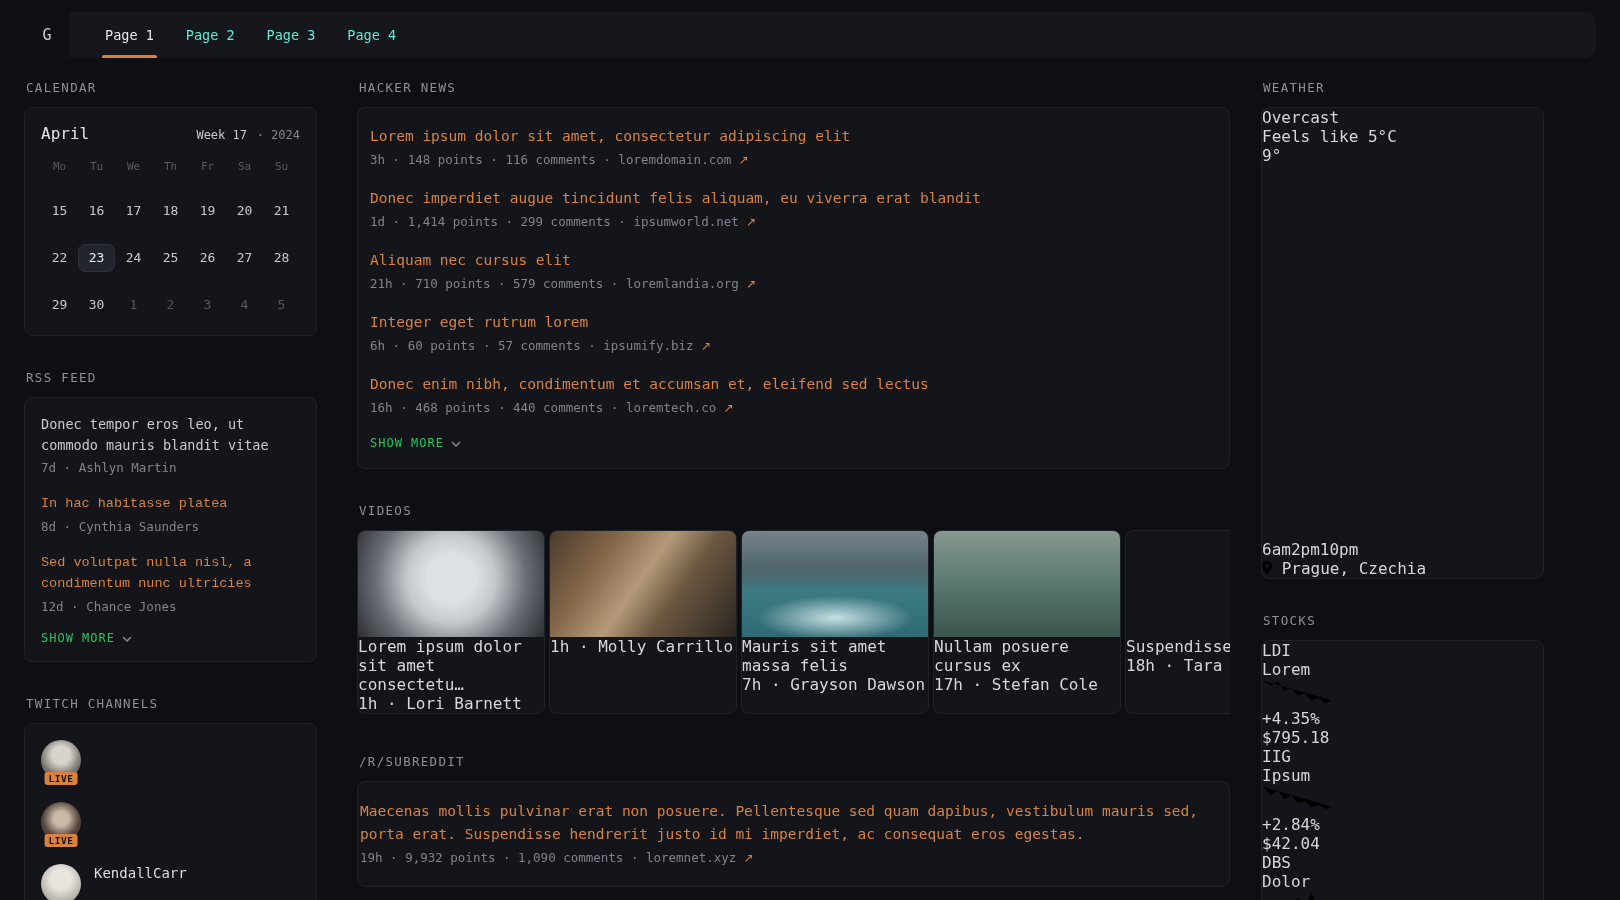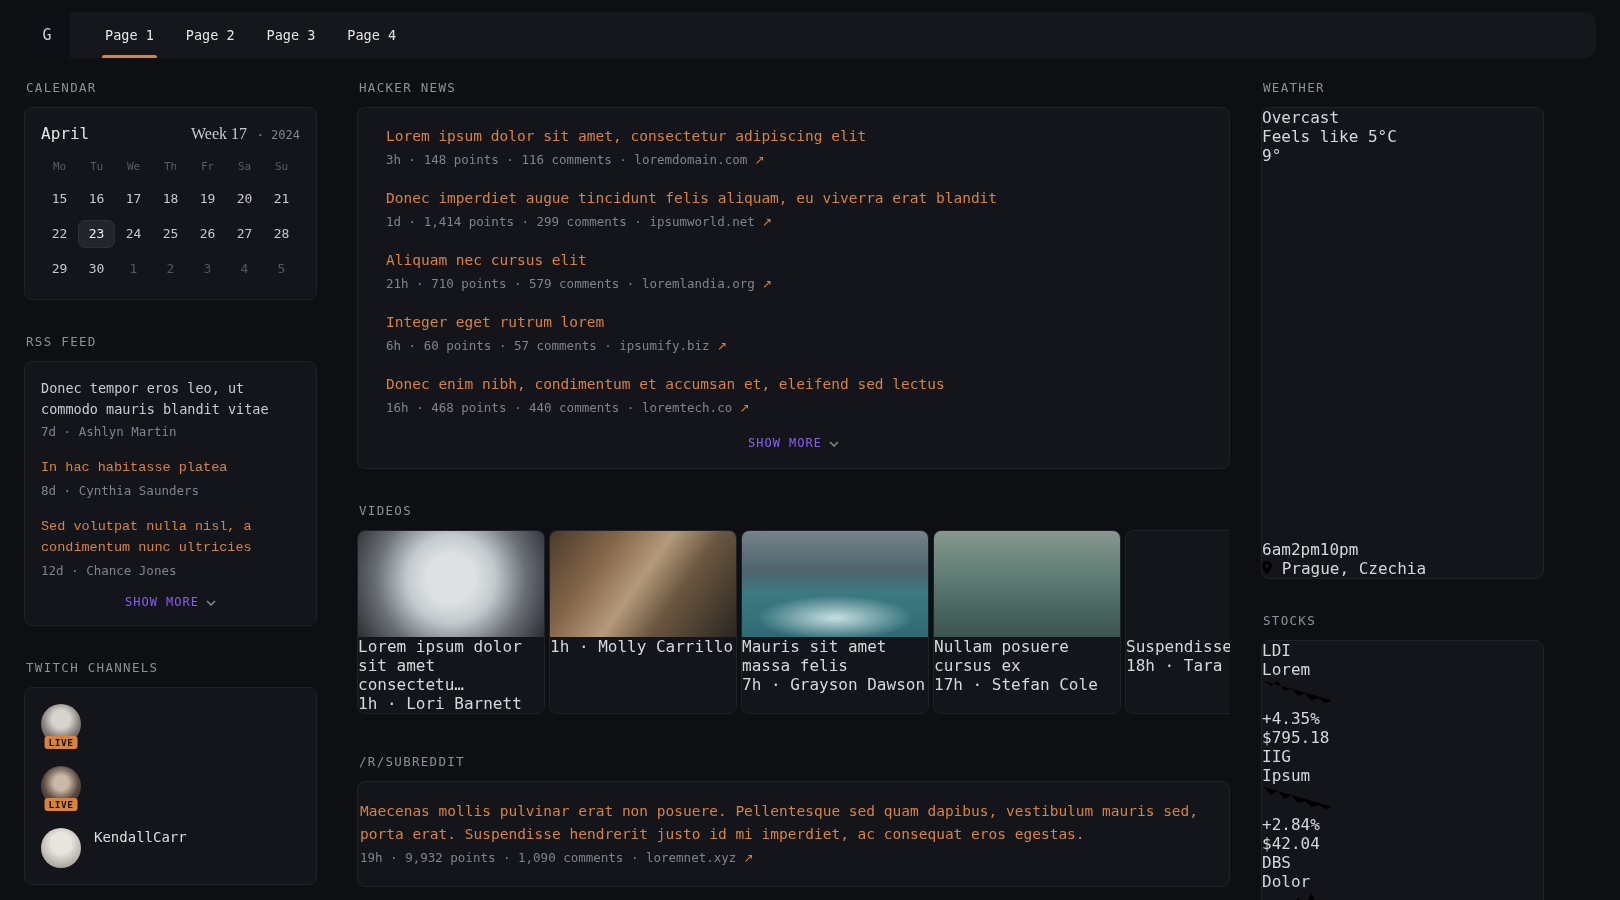--- a/index.html
+++ b/index.html
@@ -27,21 +27,21 @@
     display:flex; align-items:center;
   }
   .logo {
     width:46px; height:46px; background:#0f1015; border-radius:10px 0 0 10px;
     display:flex; align-items:center; justify-content:center;
     color:#cfd2d6; font-size:15px;
   }
   .tabs { display:flex; height:100%; margin-left:22px; gap:6px; }
   .tab {
     position:relative; display:flex; align-items:center;
-    padding:0 13px; font-size:13.5px; color:#e5e5e5; cursor:pointer;
+    padding:0 13px; font-size:13.5px; color:#5eead4; cursor:pointer;
   }
   .tab.active { color:#e7e8ea; }
   .tab.active::after {
     content:""; position:absolute; left:10px; right:10px; bottom:0;
     height:3px; border-radius:2px 2px 0 0; background:var(--accent);
   }
 
   
   .col { position:absolute; top:80px; }
   .col-left  { left:24px;   width:293px; }
@@ -56,36 +56,36 @@
   .box {
     background:var(--box-bg);
     border:1px solid var(--box-border);
     border-radius:8px;
   }
 
   .meta { font-size:12.5px; color:var(--muted); line-height:1.6; }
   .arrow { color:var(--accent); font-family:"DejaVu Sans", sans-serif; font-size:12px; }
   .show-more {
     display:flex; align-items:center; gap:7px; margin-top:14px;
-    font-size:12px; letter-spacing:1px; color:#8b5cf6; cursor:pointer;justify-content:center;
+    font-size:12px; letter-spacing:1px; color:#22c55e; cursor:pointer;
   }
   .show-more svg { stroke:#85888f; }
 
   
   .cal-box { padding:16px 16px 16px; }
   .cal-head { display:flex; justify-content:space-between; align-items:baseline; height:22px;text-align:center; }
   .cal-month { font-size:16px; color:#e3e4e7; }
-  .cal-week { font-size:16px; color:#c7c9ce;font-family:Liberation Serif, serif; }
+  .cal-week { font-size:12px; color:#c7c9ce; }
   .cal-year { font-size:12px; color:#83868d; }
   .cal-dow { display:grid; grid-template-columns:repeat(7,1fr); margin-top:14px; }
   .cal-dow span { text-align:center; font-size:11px; color:#595c63; }
   .cal-dates { display:grid; grid-template-columns:repeat(7,1fr); row-gap:7px; margin-top:12px; }
   .cal-date {
     height:28px; line-height:28px; text-align:center; font-size:13px;
-    color:#c6c8cd; border-radius:7px;
+    color:#c6c8cd; border-radius:7px;margin-top:12px;
   }
   .cal-date.muted { color:#54575e; }
   .cal-date.current { background:#23252d; border:1px solid #2d3039; line-height:26px; color:#eceded; }
 
   
   .rss-box { padding:16px; }
   .rss-item + .rss-item { margin-top:16px; }
   .rss-title { font-size:13.5px; line-height:1.55; color:#c9cbd0; cursor:pointer; }
   .rss-title.accent { color:var(--accent);font-family:Liberation Mono, monospace; }
   .rss-item .meta { margin-top:2px; }
@@ -101,21 +101,21 @@
   .av-3 { background:radial-gradient(circle at 50% 38%, #e8e4de 0 32%, #b7b2aa 68%, #8b867e 100%); }
   .live-badge {
     position:absolute; left:50%; transform:translateX(-50%); bottom:-5px;
     background:var(--accent); color:#16130e; font-size:9.5px; font-weight:bold;
     letter-spacing:0.5px; padding:1px 4px; border-radius:3px;
   }
   .tw-name { font-size:14px; color:#dcdee1; line-height:1.3; }
   .tw-cat, .tw-meta { font-size:12.5px; color:var(--muted); line-height:1.45; }
 
   
-  .hn-box { padding:18px 28px; }
+  .hn-box { padding:18px 12px; }
   .hn-item + .hn-item { margin-top:18px; }
   .hn-title { font-size:14.5px; line-height:1.5; color:var(--accent); cursor:pointer; }
   .hn-item .meta, .sr-item .meta { margin-top:2px; }
   .domain { cursor:pointer; }
 
   .sr-box { padding:18px 2px; }
   .sr-title { font-size:14.5px; line-height:1.6; color:var(--accent); cursor:pointer; }
 
   
   .video-row { display:flex; gap:4px; margin-top:10px; overflow:hidden; }

